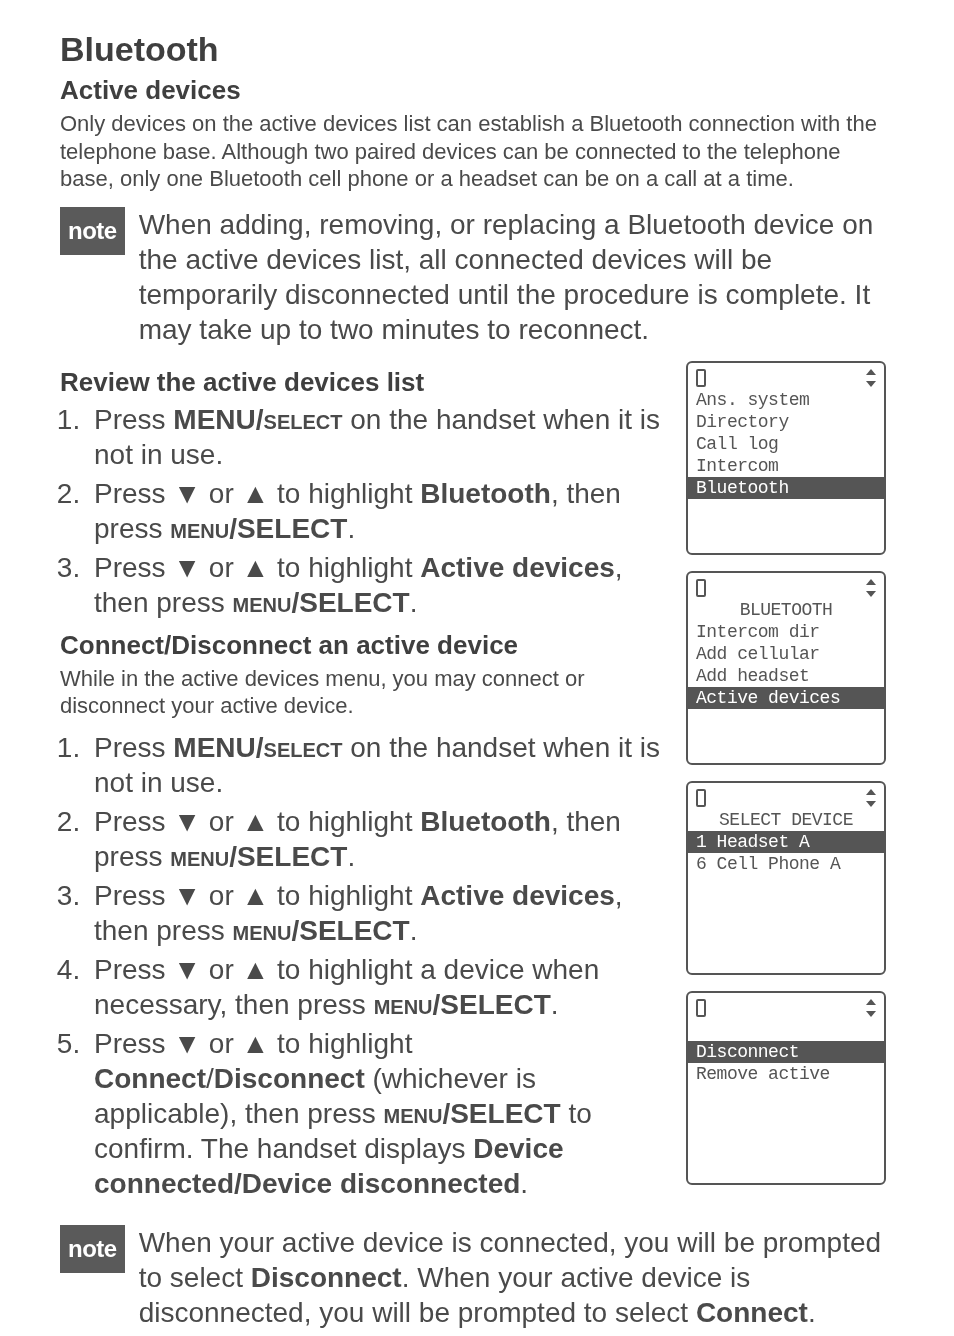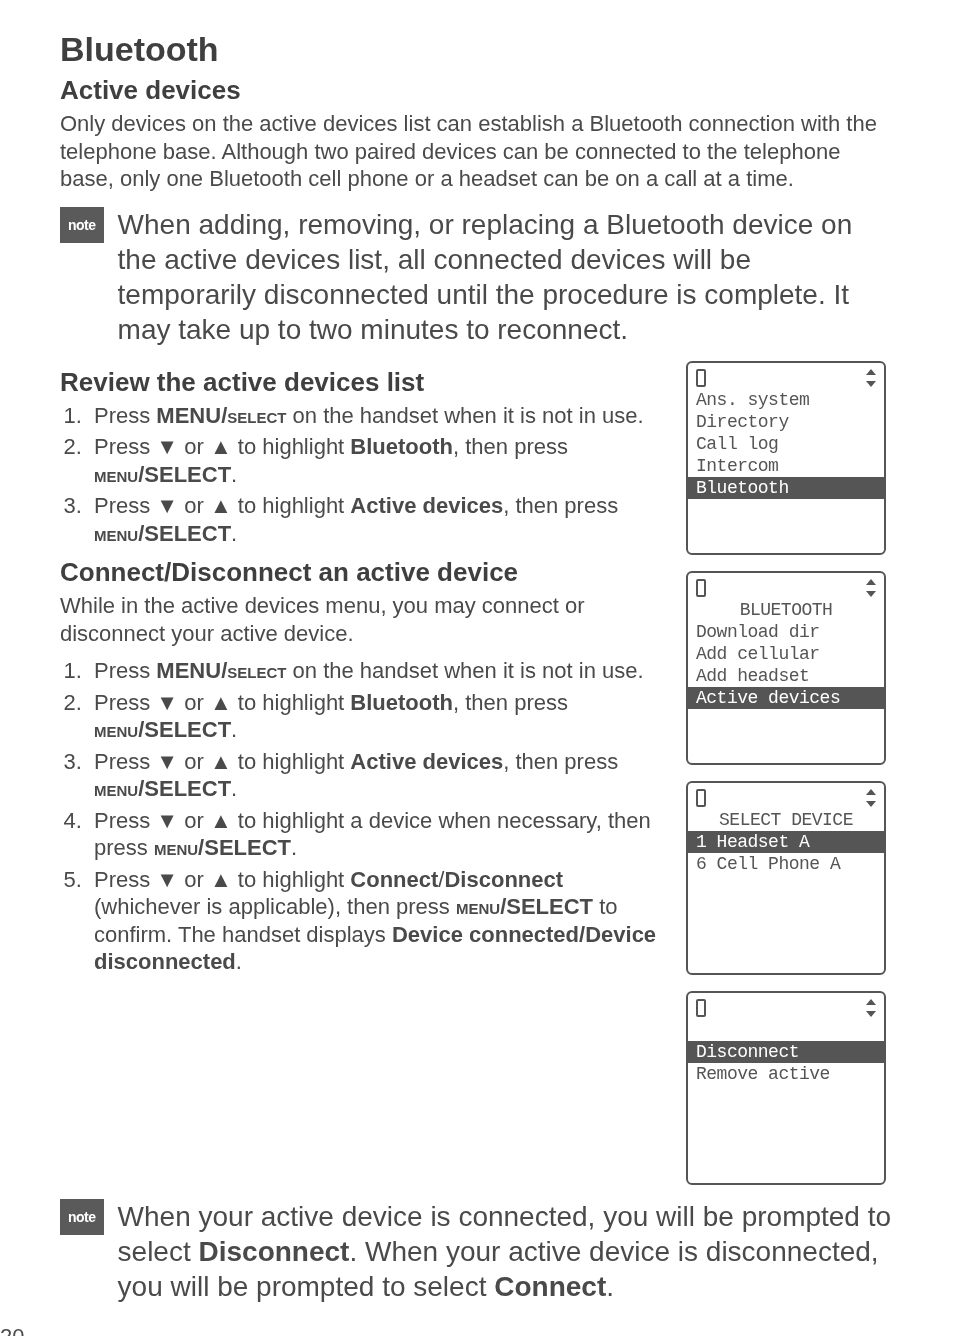--- a/index.html
+++ b/index.html
@@ -28,36 +28,36 @@
     font-size: 22px;
     line-height: 1.25;
     margin: 2px 0 10px 0;
   }
   ol {
     padding-left: 28px;
     margin-top: 2px;
     margin-bottom: 10px;
   }
   ol li {
-    font-size: 22px;
+    font-size: 28px;
     line-height: 1.25;
     margin: 4px 0;
     padding-left: 6px;
   }
   .note-block {
     display: flex;
     align-items: flex-start;
     gap: 14px;
     margin: 14px 0;
   }
   .note-tag {
     background: #5a5a5a;
     color: #fff;
     font-weight: bold;
-    font-size: 14px;
+    font-size: 24px;
     padding: 10px 8px;
     letter-spacing: -0.5px;
   }
   .note-text {
     font-size: 28px;
     line-height: 1.25;
   }
   .main-cols {
     display: flex;
     gap: 20px;
@@ -176,21 +176,21 @@
       <div class="topbar">
         <div class="phone-ico"></div>
         <div class="arrows">
           <svg width="10" height="20">
               <polygon points="5,1 10,7 0,7" fill="#555"></polygon>
               <polygon points="0,13 10,13 5,19" fill="#555"></polygon>
             </svg>
         </div>
       </div>
       <div class="row center">BLUETOOTH</div>
-      <div class="row">Download dir</div>
+      <div class="row">Intercom dir</div>
       <div class="row">Add cellular</div>
       <div class="row">Add headset</div>
       <div class="row sel">Active devices</div>
     </div>
 
     <div class="screen">
       <div class="topbar">
         <div class="phone-ico"></div>
         <div class="arrows">
           <svg width="10" height="20">

